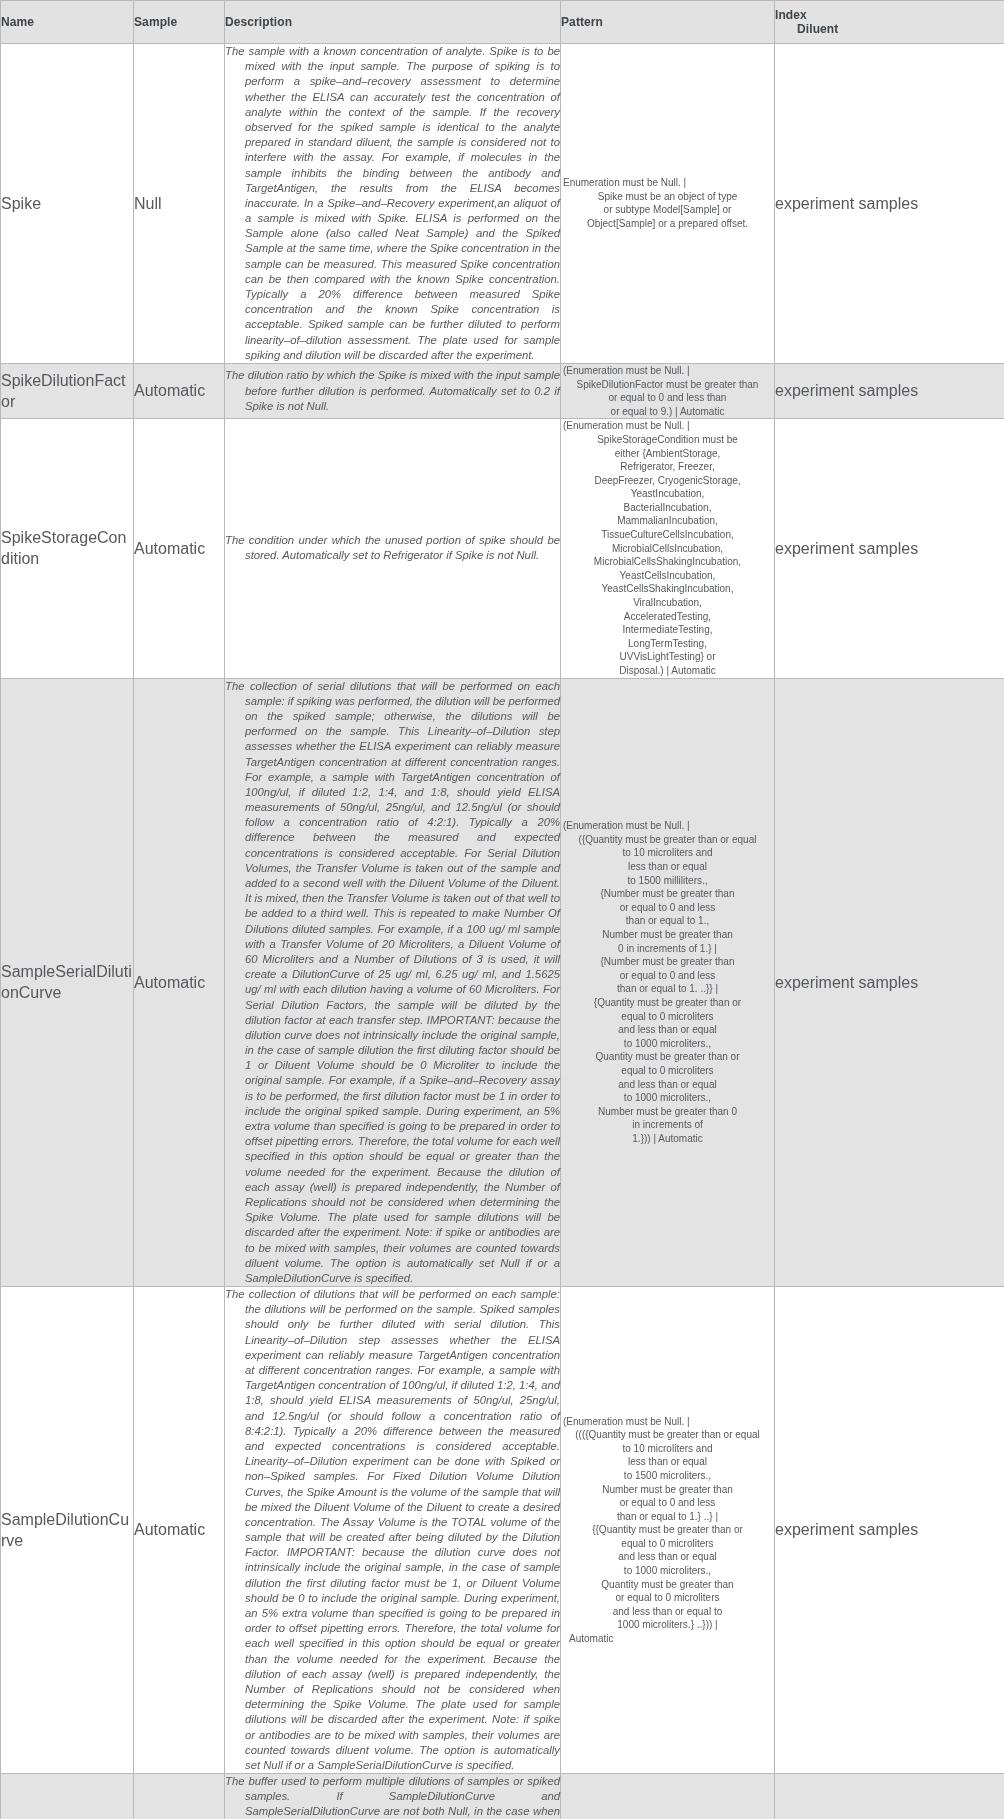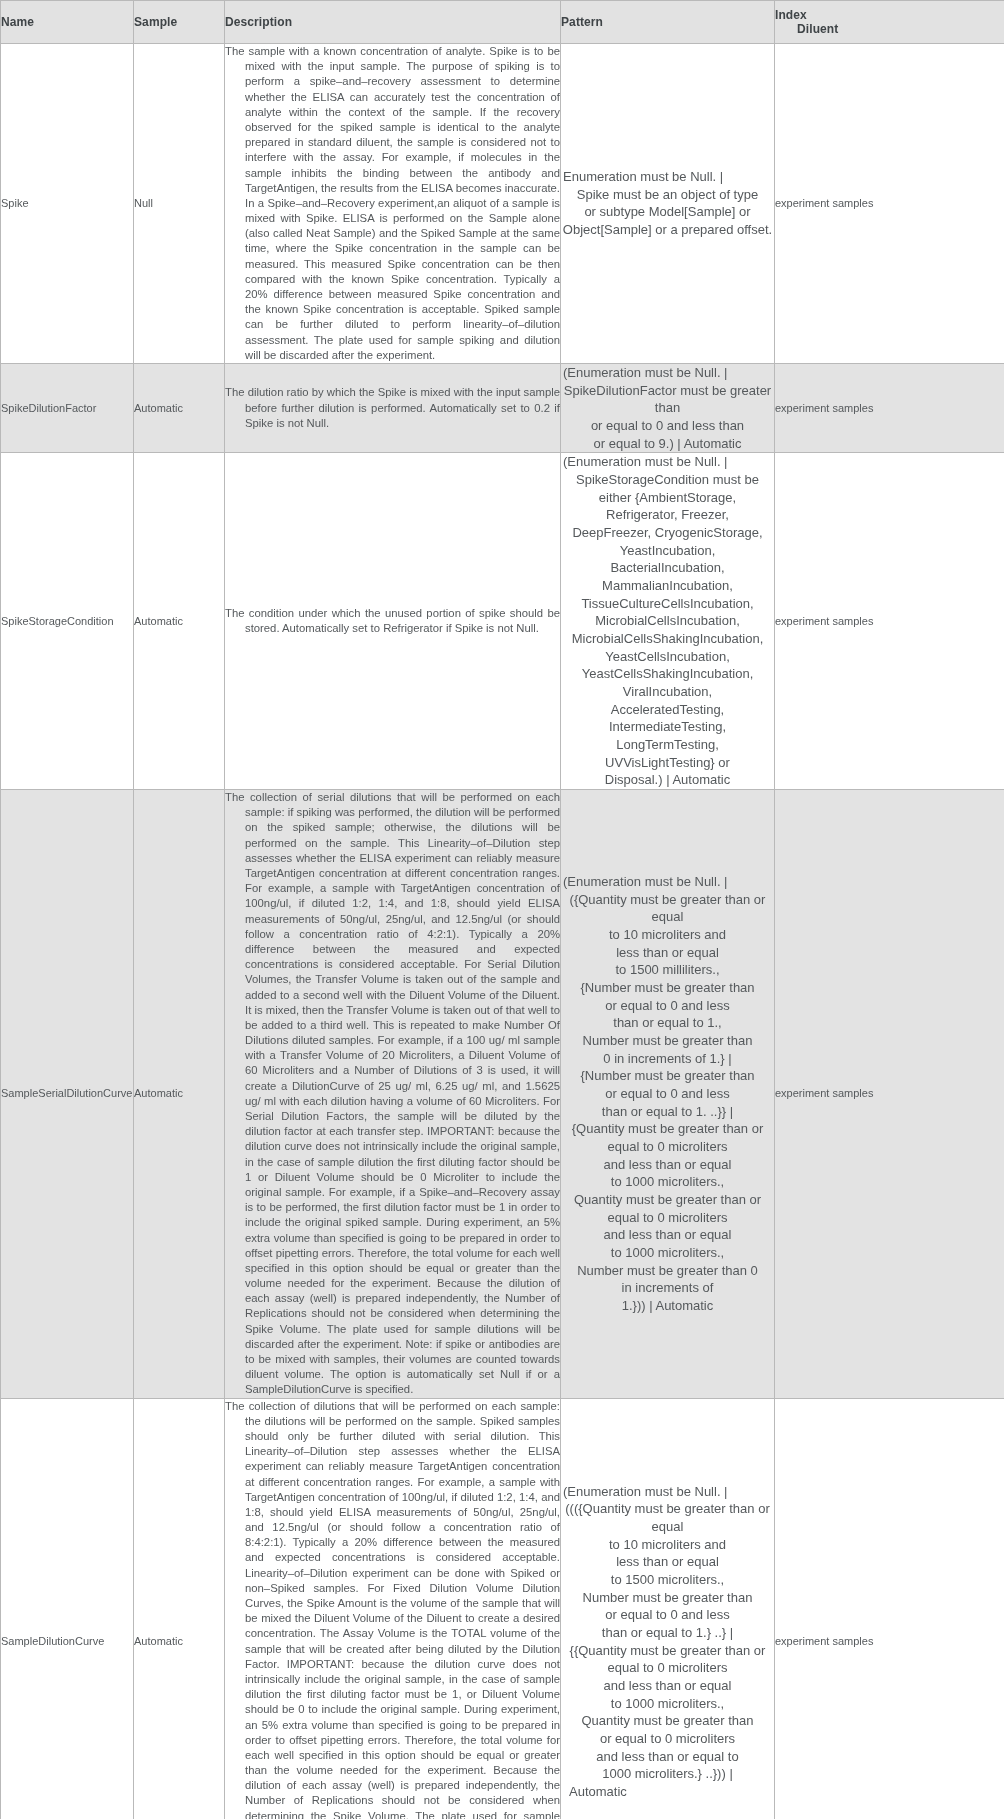--- a/index.html
+++ b/index.html
@@ -44,21 +44,21 @@
   col.c-desc    { width: 336px; }
   col.c-pattern { width: 214px; }
   col.c-index   { width: 230px; }
 
   tbody tr.row-shaded > td { background: #e3e3e3; }
   tbody tr.row-plain  > td { background: #ffffff; }
 
   td.cell-name,
   td.cell-default,
   td.cell-index {
-    font-size: 11px;
+    font-size: 16px;
     color: #55595c;
     padding: 6px 9px;
     vertical-align: middle;
     line-height: 1.35;
     word-wrap: break-word;
     margin-left: 16px;
   }
   td.cell-desc {
     padding: 8px 10px 8px 4px;
     vertical-align: middle;
@@ -73,23 +73,24 @@
     color: #55595c;
     text-align: justify;
     text-justify: inter-word;
     padding-left: 0;
     text-indent: 0;
   }
   .desc-text > .body-indent {
     display: block;
     padding-left: 20px;
     text-indent: -20px;
+    font-style: italic;
   }
   .pattern-text {
-    font-size: 13px;
+    font-size: 10px;
     line-height: 1.36;
     color: #55595c;
     text-align: center;
     white-space: pre-line;
   }
   .pattern-text .pat-first {
     display: block;
     text-align: left;
     padding-left: 2px;
   }

